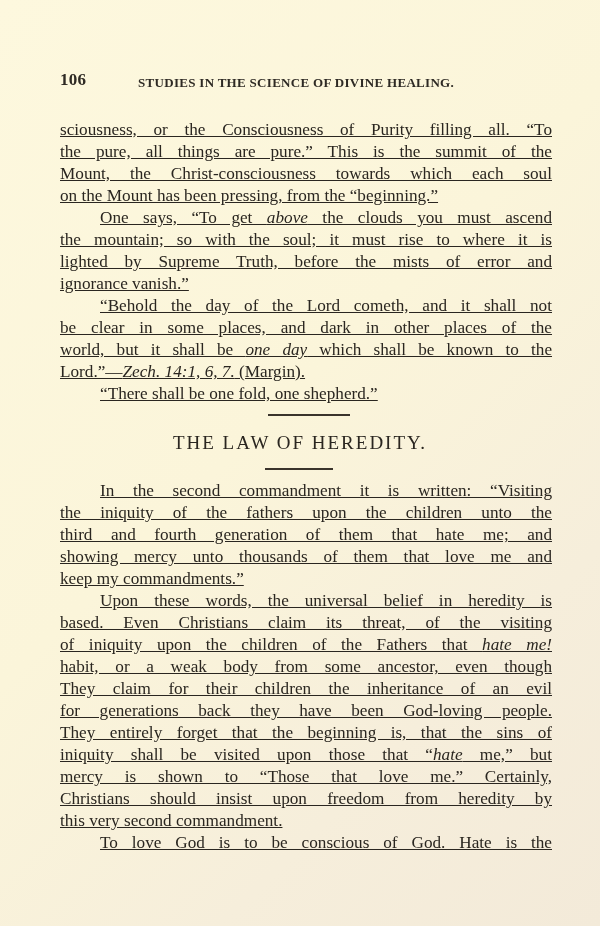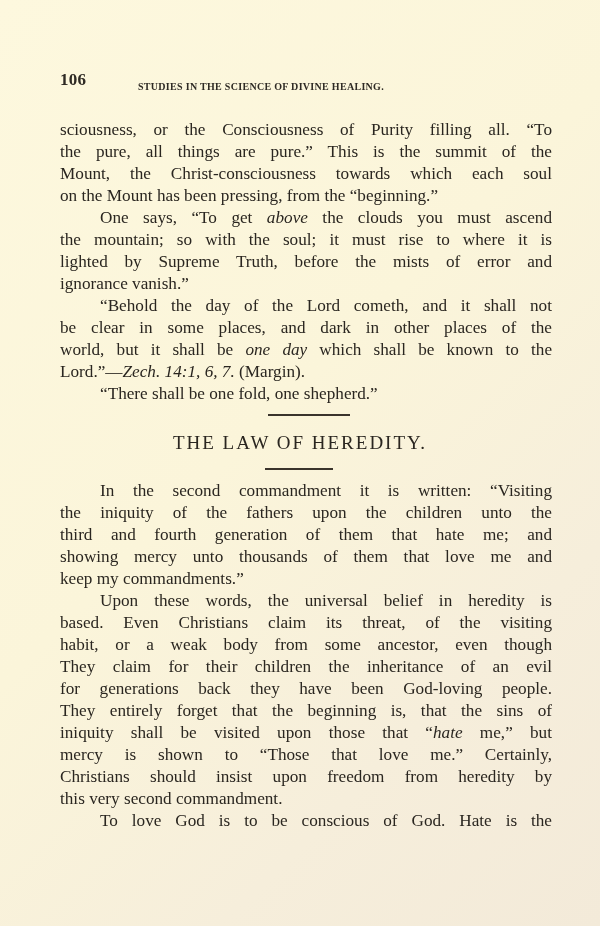--- a/index.html
+++ b/index.html
@@ -10,26 +10,26 @@
     color: #2a2620;
     position: relative;
   }
   .page { position: absolute; left: 0; top: 0; width: 600px; height: 926px; }
   .running-head {
     position: absolute; top: 70px; left: 60px; width: 500px;
     font-size: 11px; font-weight: bold; letter-spacing: 0.3px;
     color: #2e2a24;
   }
   .running-head .pgno { position: absolute; left: 0; top: 0; font-size: 17px; }
-  .running-head .title { position: absolute; left: 78px; top: 11px; font-variant: small-caps; text-transform: uppercase; font-size: 10px; }
+  .running-head .title { position: absolute; left: 78px; top: 5px; font-variant: small-caps; text-transform: uppercase; font-size: 13px; }
   .text {
     position: absolute; left: 60px; width: 492px;
     font-size: 17.2px; line-height: 22px;
   }
-  .line { display: block; white-space: nowrap; text-align: justify; text-align-last: justify; height: 22px; }
+  .line { display: block; white-space: nowrap; text-align: justify; text-align-last: justify; height: 22px; text-decoration: underline; }
   .line.last { text-align-last: left; }
   .line.indent { padding-left: 40px; }
   .block1 { top: 119px; }
   .rule { position: absolute; height: 1.5px; background: #3a342c; }
   .rule-top { left: 268px; top: 414px; width: 82px; }
   .rule-bottom { left: 265px; top: 468px; width: 68px; }
   .section-title {
     position: absolute; top: 432px; left: 0; width: 600px; text-align: center;
     font-size: 19px; letter-spacing: 2px; font-family: Liberation Serif, serif;
     color: #2a2620;
@@ -67,20 +67,21 @@
   <div class="rule rule-bottom"></div>
 
   <div class="text block2" id="block2">
       <span class="line indent">In the second commandment it is written:  “Visiting</span>
       <span class="line">the iniquity of the fathers upon the children unto the</span>
       <span class="line">third and fourth generation of them that hate me; and</span>
       <span class="line">showing mercy unto thousands of them that love me and</span>
       <span class="line last">keep my commandments.”</span>
       <span class="line indent">Upon these words, the universal belief in heredity is</span>
       <span class="line">based.  Even Christians claim its threat, of the visiting</span>
+      <span class="line"><span>of iniquity upon the children of the Fathers that </span><em>hate me!</em><span></span></span>
       <span class="line">habit, or a weak body from some ancestor, even though</span>
       <span class="line">They claim for their children the inheritance of an evil</span>
       <span class="line">for generations back they have been God-loving people.</span>
       <span class="line">They entirely forget that the beginning is, that the sins of</span>
       <span class="line"><span>iniquity shall be visited upon those that “</span><em>hate</em><span> me,” but</span></span>
       <span class="line">mercy is shown to “Those that love me.”  Certainly,</span>
       <span class="line">Christians should insist upon freedom from heredity by</span>
       <span class="line last">this very second commandment.</span>
       <span class="line indent">To love God is to be conscious of God.  Hate is the</span>
     </div>

